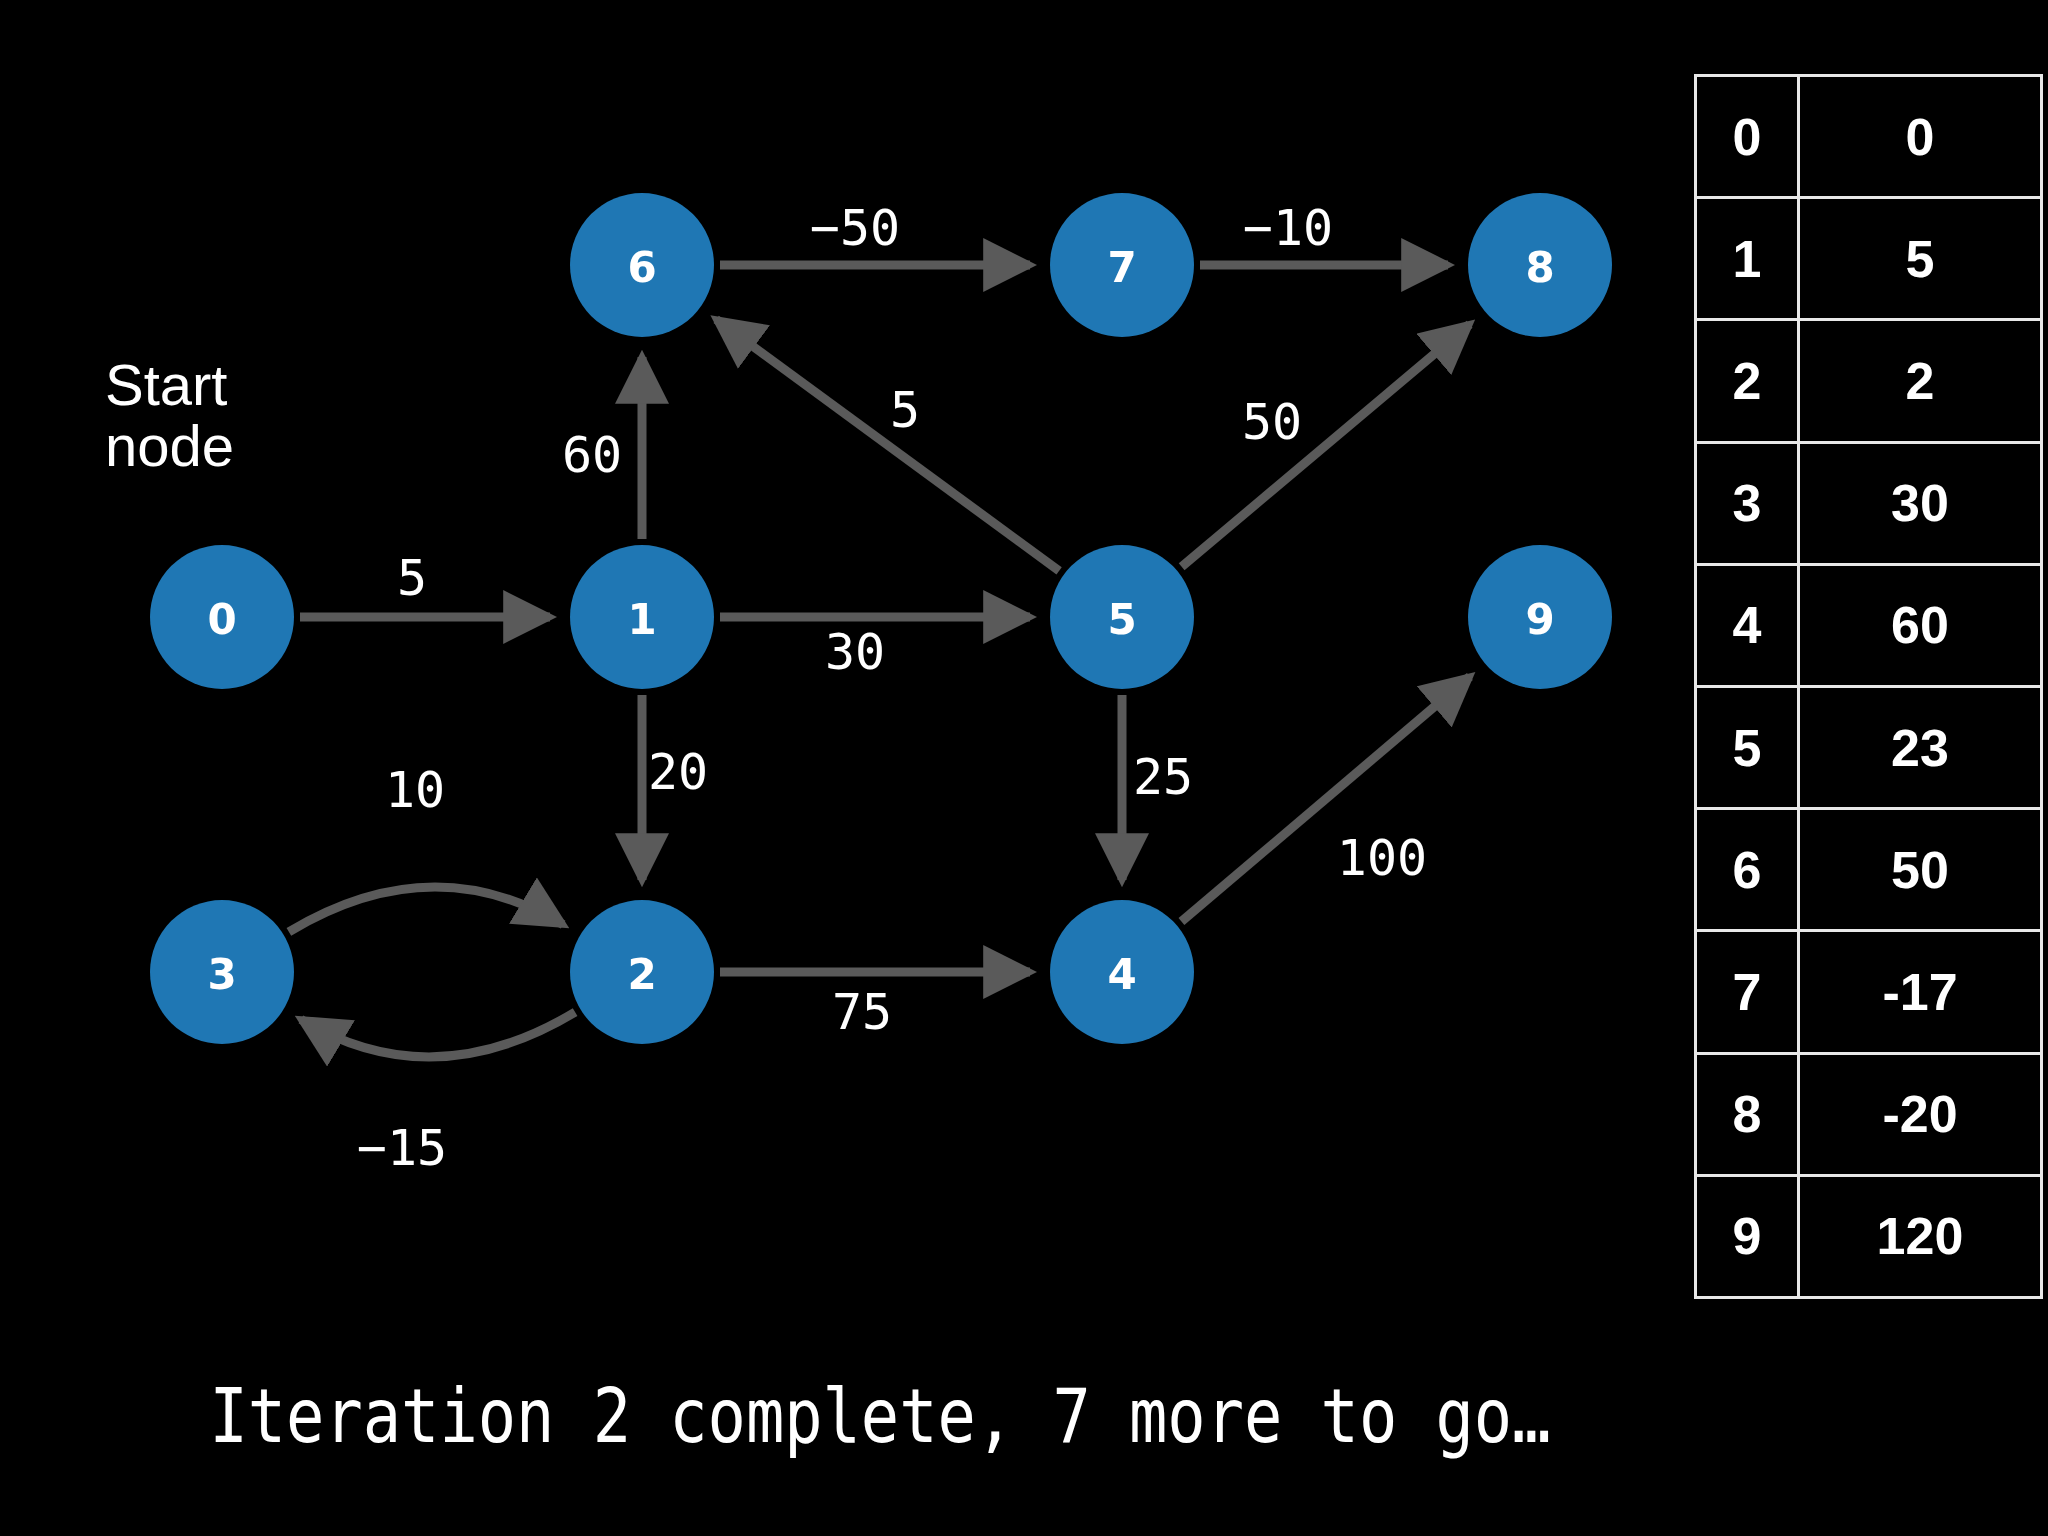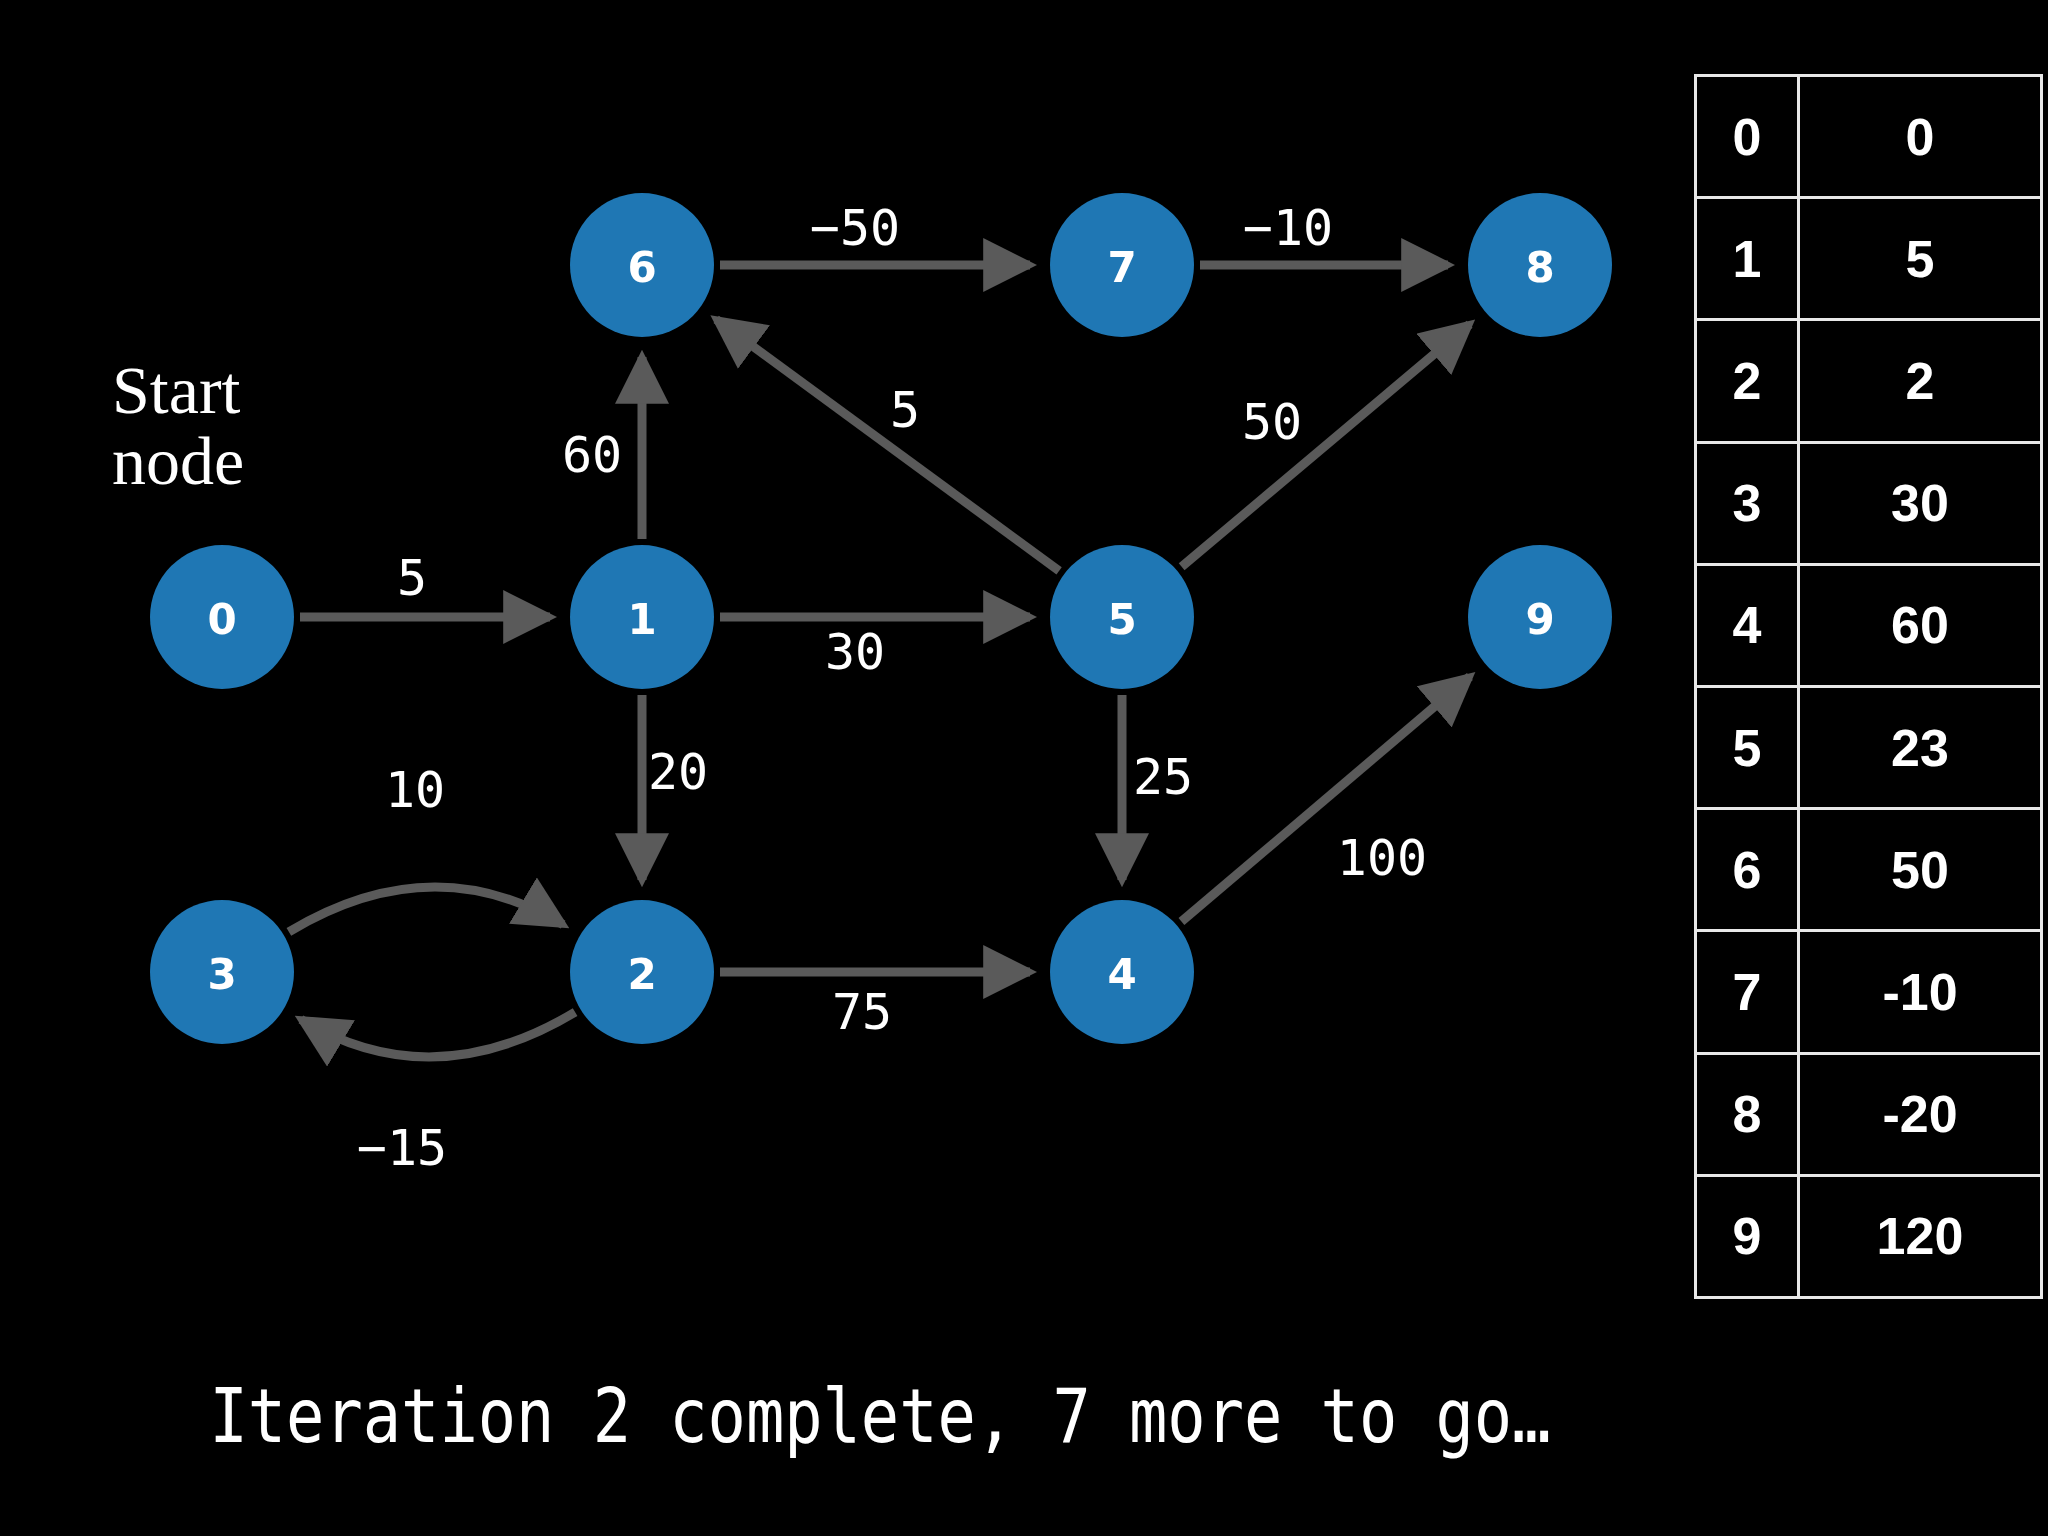--- a/index.html
+++ b/index.html
@@ -10,22 +10,22 @@
   
   #graph{position:absolute;left:0;top:0;width:1700px;height:1300px;}
 
   
   .node-label{font-family:"DejaVu Sans",sans-serif;font-weight:bold;
               font-size:42px;fill:#ffffff;text-anchor:middle;dominant-baseline:central;}
   .edge-label{font-family:"DejaVu Sans Mono",monospace;font-size:50px;
               fill:#ffffff;text-anchor:middle;dominant-baseline:central;}
 
   
-  #start-note{position:absolute;left:112px;top:355px;width:330px;
-              color:#fff;font-family:Liberation Serif, serif;font-size:68px;
+  #start-note{position:absolute;left:105px;top:355px;width:330px;
+              color:#fff;font-family:Liberation Sans, sans-serif;font-size:58px;
               line-height:1.05;text-align:left;white-space:pre-line;}
 
   
   #dist-table{position:absolute;left:1694px;top:74px;
               width:340px;height:1225px;border-collapse:collapse;
               table-layout:fixed;}
   #dist-table td{border:3px solid #e8e8e8;color:#ffffff;
                  font-family:"Liberation Sans",sans-serif;font-weight:bold;
                  font-size:52px;text-align:center;vertical-align:middle;
                  padding:0;background:#000;}
@@ -152,21 +152,21 @@
         <tr>
           <td class="k">5</td>
           <td class="v">23</td>
         </tr>
         <tr>
           <td class="k">6</td>
           <td class="v">50</td>
         </tr>
         <tr>
           <td class="k">7</td>
-          <td class="v">-10</td>
+          <td class="v">-17</td>
         </tr>
         <tr>
           <td class="k">8</td>
           <td class="v">-20</td>
         </tr>
         <tr>
           <td class="k">9</td>
           <td class="v">120</td>
         </tr>
       </tbody>

